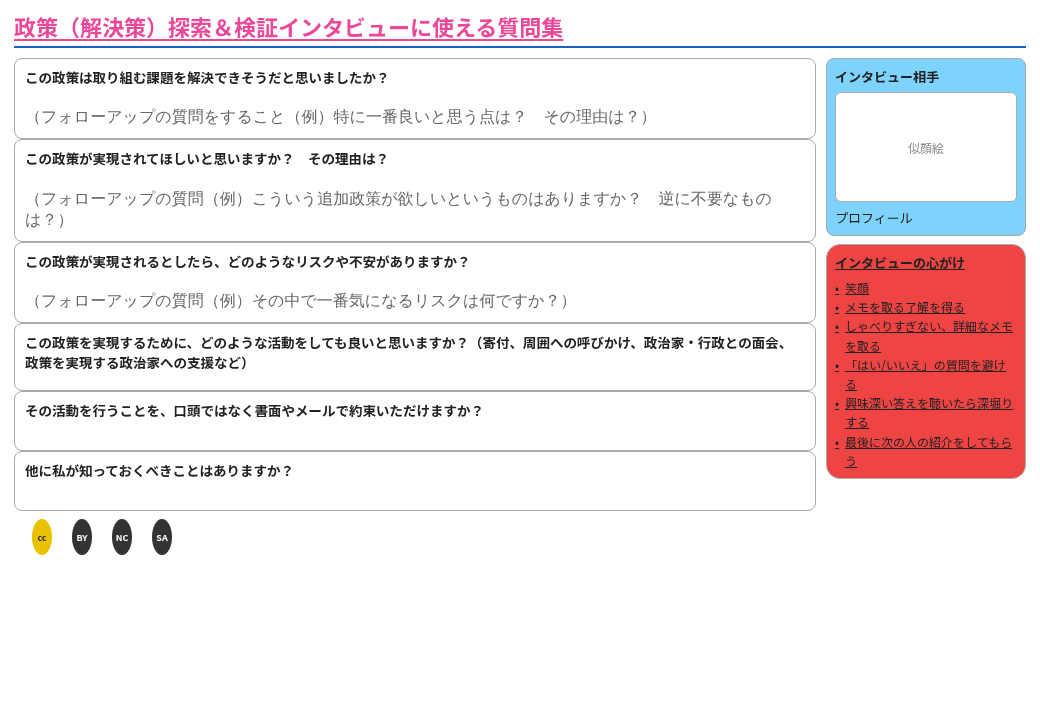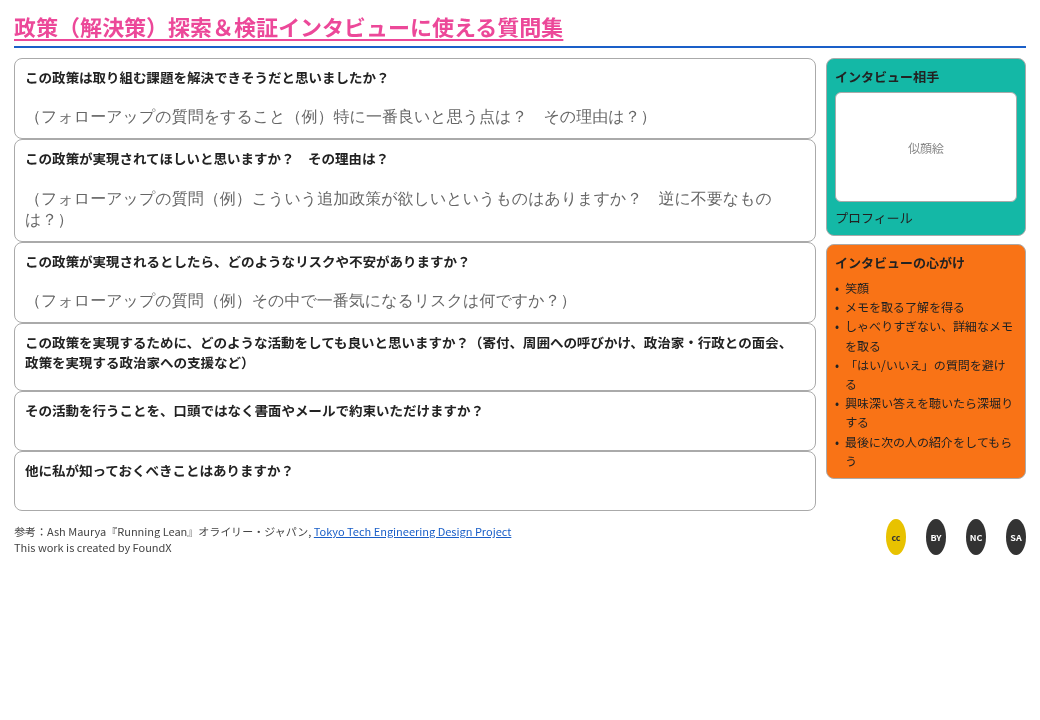--- a/index.html
+++ b/index.html
@@ -53,21 +53,21 @@
     .question-followup {
       font-size: 16px;
       color: #666;
       margin-top: 20px;
       font-family: Liberation Mono, monospace;
     }
     .right-box {
       border: 1.5px solid #aaa;
       border-radius: 8px;
       padding: 8px;
-      background: #14b8a6;
+      background: #7dd3fc;
     }
     .right-box-title {
       font-size: 13px;
       font-weight: bold;
       margin-bottom: 6px;
     }
     .avatar-box {
       border: 1.5px solid #aaa;
       border-radius: 6px;
       width: 100%;
@@ -81,23 +81,24 @@
     .avatar-label {
       color: #888;
       font-size: 12px;
     }
     .profile-label {
       font-size: 13px;
       margin-top: 4px;
     }
     .tips-box {
       border: 1.5px solid #aaa;
-      border-radius: 8px;
+      border-radius: 14px;
       padding: 8px;
-      background: #f97316;
+      background: #ef4444;
+      text-decoration: underline;
     }
     .tips-title {
       font-size: 13px;
       font-weight: bold;
       margin-bottom: 6px;
     }
     .tips-list {
       list-style: none;
       padding: 0;
       font-size: 12px;
@@ -195,24 +196,19 @@
           <li>しゃべりすぎない、詳細なメモを取る</li>
           <li>「はい/いいえ」の質問を避ける</li>
           <li>興味深い答えを聴いたら深堀りする</li>
           <li>最後に次の人の紹介をしてもらう</li>
         </ul>
     </div>
   </div>
 </div>
 
 <div class="footer">
-  <div>
-    <span>参考：Ash Maurya『Running Lean』オライリー・ジャパン, </span><a class="footer-link" href="#">Tokyo Tech Engineering Design Project</a>
-    <br>
-    <span>This work is created by FoundX</span>
-  </div>
   <div class="cc-icon">
     <div class="cc-circle yellow">cc</div>
     <div class="cc-circle dark">BY</div>
     <div class="cc-circle dark">NC</div>
     <div class="cc-circle dark">SA</div>
   </div>
 </div>
 
 </body></html>

